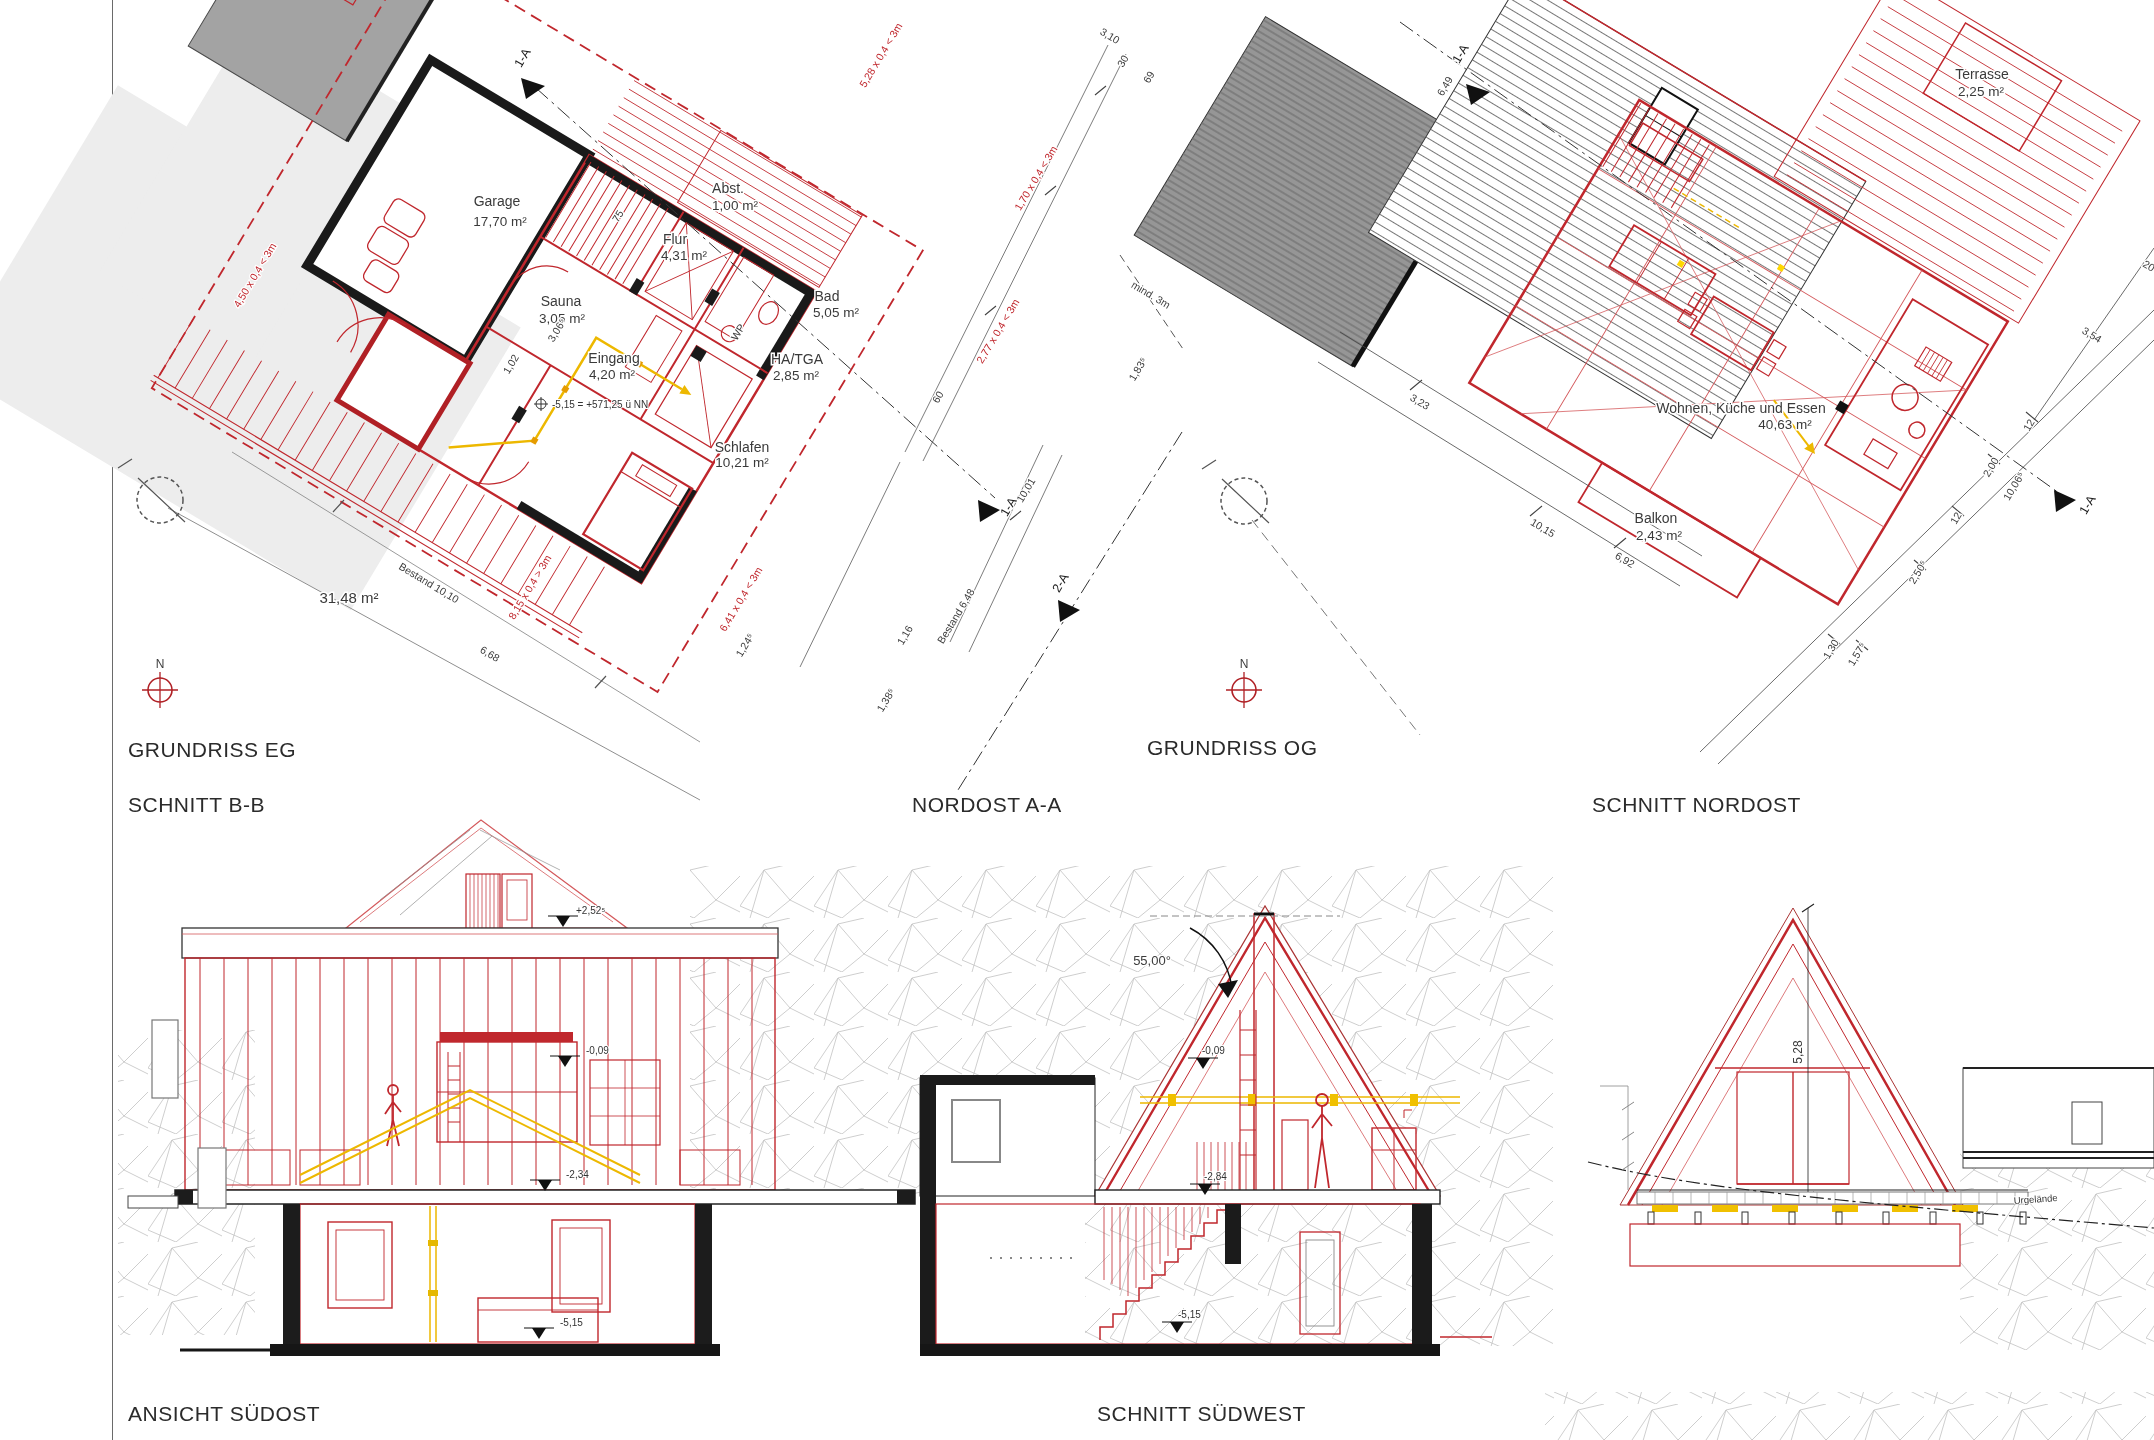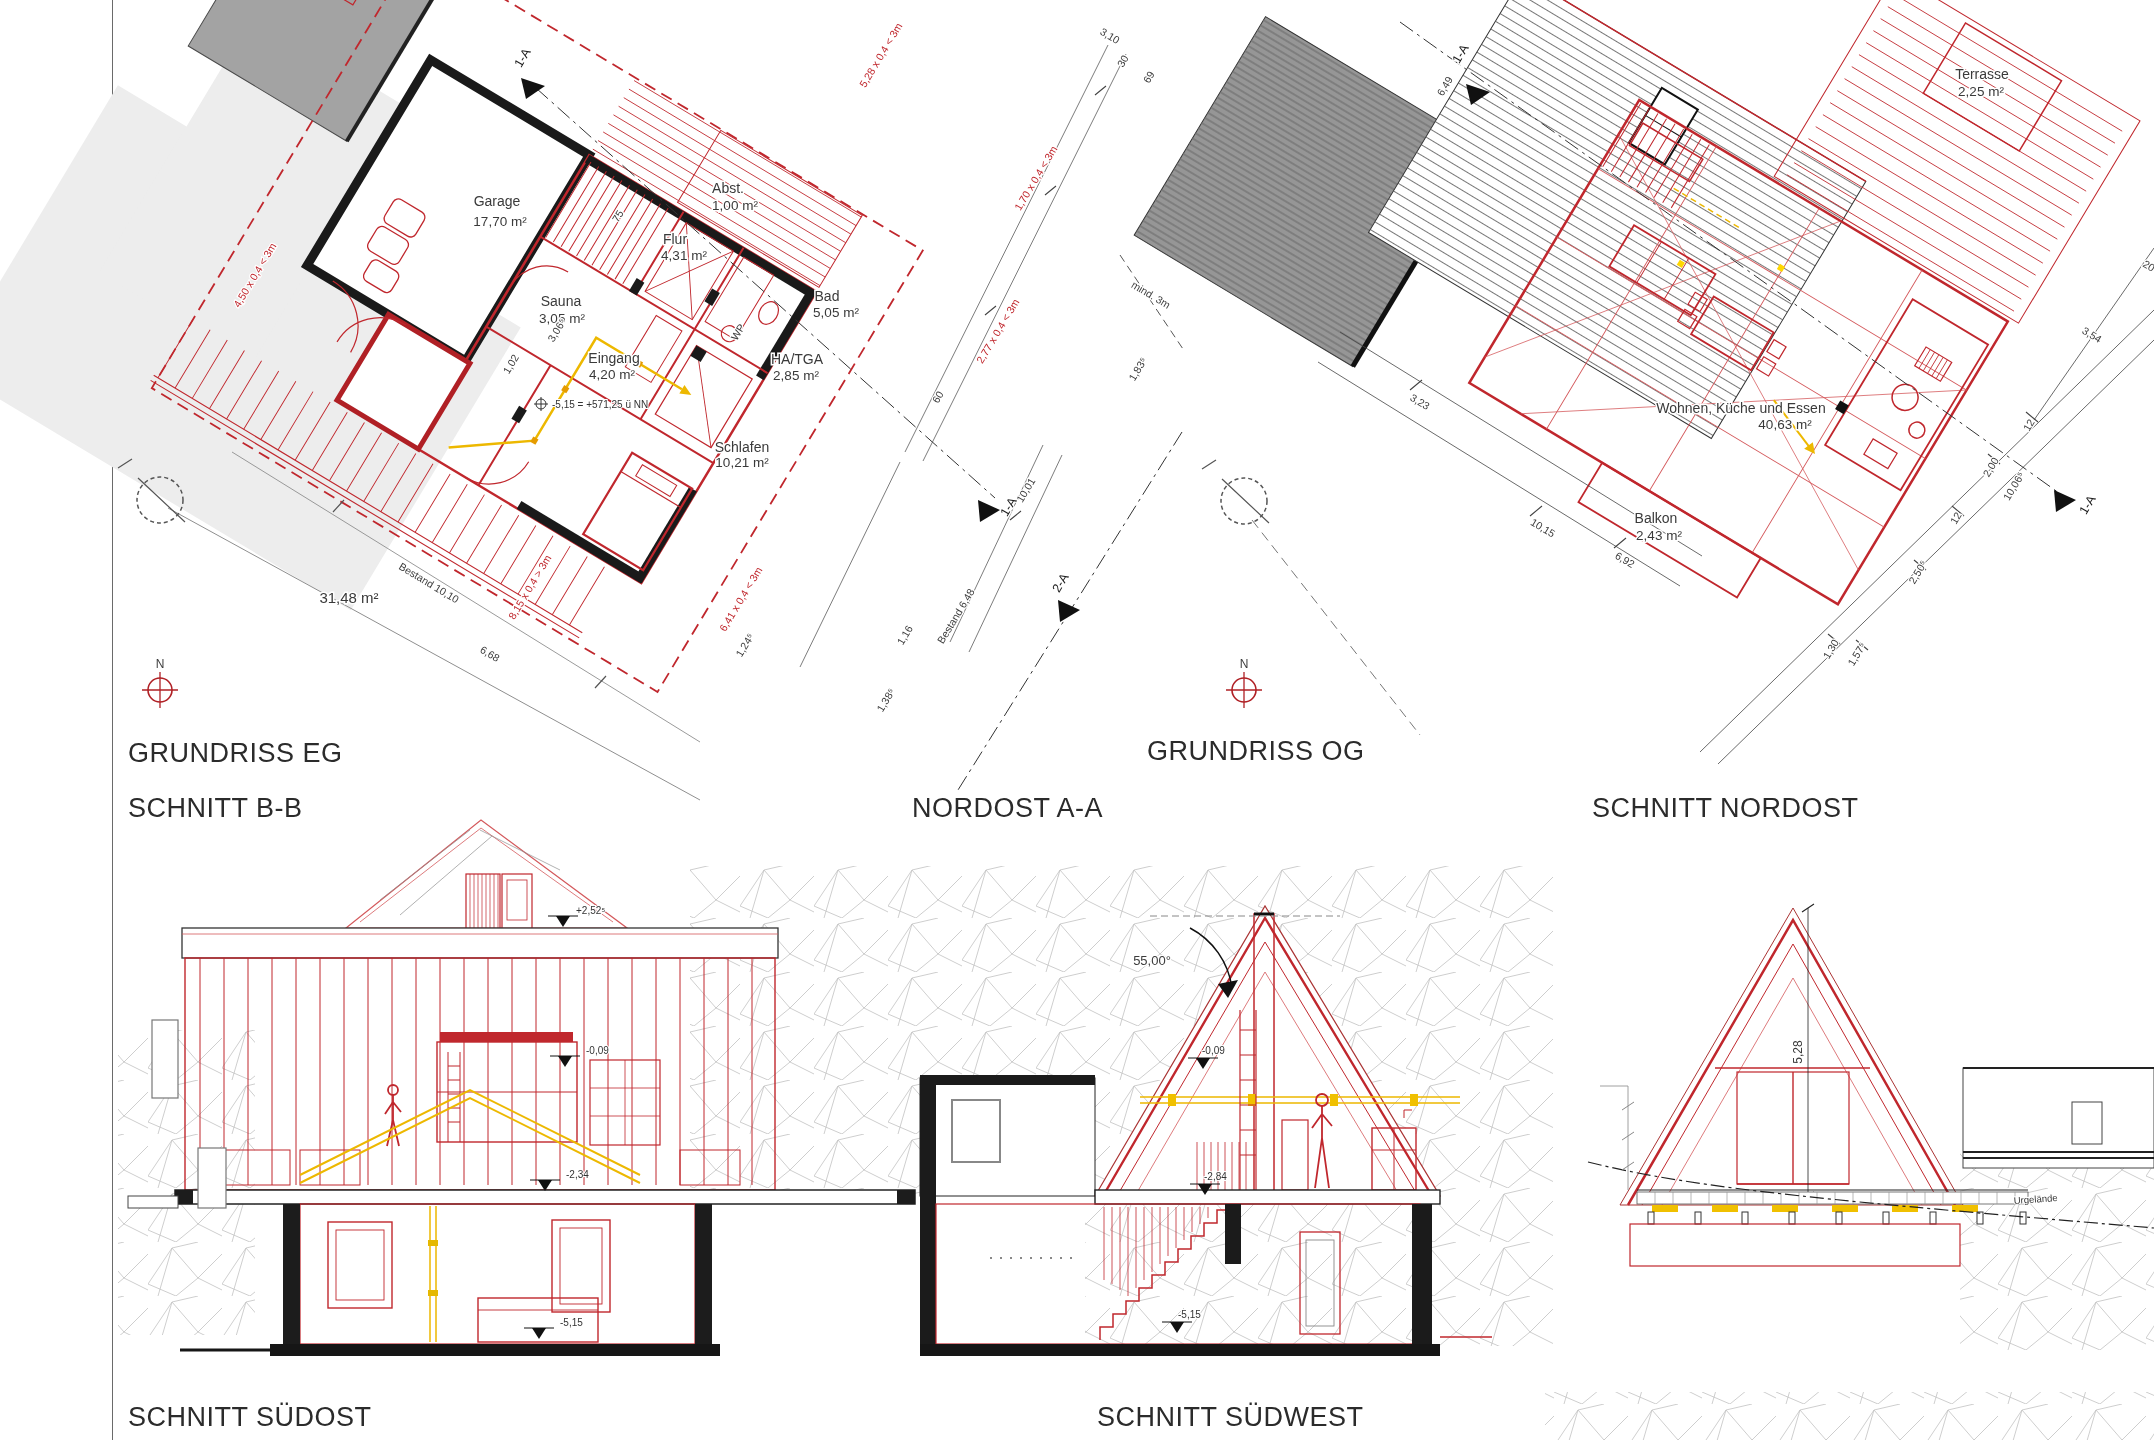--- a/index.html
+++ b/index.html
@@ -1,19 +1,19 @@
 <!DOCTYPE html>
 <html><head>
 <meta charset="utf-8">
 <style>
   html,body{margin:0;padding:0;background:#fff;}
   #sheet{position:relative;width:2154px;height:1440px;background:#fff;overflow:hidden;
          font-family:"Liberation Sans",sans-serif;}
   #edge-rule{position:absolute;left:112px;top:0;width:1px;height:1440px;background:#6a6a6a;}
-  .bigtitle{position:absolute;font-size:27px;color:#2b2b2b;letter-spacing:.5px;white-space:nowrap;}
+  .bigtitle{position:absolute;font-size:21px;color:#2b2b2b;letter-spacing:.5px;white-space:nowrap;}
   svg{position:absolute;left:0;top:0;}
   svg text{font-family:"Liberation Sans",sans-serif;}
   .room{font-size:14px;fill:#3a3a3a;text-anchor:middle;paint-order:stroke;stroke:#fff;stroke-width:3px;}
   .area{font-size:13.5px;fill:#3a3a3a;text-anchor:middle;paint-order:stroke;stroke:#fff;stroke-width:3px;}
   .dim{font-size:10.5px;fill:#3c3c3c;text-anchor:middle;paint-order:stroke;stroke:#fff;stroke-width:2.5px;}
   .rdim{font-size:10.5px;fill:#c0272d;text-anchor:middle;paint-order:stroke;stroke:#fff;stroke-width:2.5px;}
   .mk{font-size:12.5px;fill:#1a1a1a;text-anchor:middle;paint-order:stroke;stroke:#fff;stroke-width:2.5px;}
   .lvl{font-size:10px;fill:#333;paint-order:stroke;stroke:#fff;stroke-width:2px;}.r{stroke:#c0272d;fill:none}.rl{stroke:#d4595c;fill:none}
   .g{stroke:#8f8f8f;fill:none}.y{stroke:#edb800;fill:none}
 </style>
@@ -409,15 +409,15 @@
   <text class="dim" transform="rotate(-90 1802 1052)" x="1802" y="1052" style="font-size:12px">5,28</text>
   <text class="lvl" transform="rotate(-4 2014 1204)" x="2014" y="1204" fill="#555" style="font-size:9.5px">Urgelände</text>
 </g>
 </svg>
 
 <div class="bigtitle" style="left:128px;top:738px">GRUNDRISS EG</div>
 <div class="bigtitle" style="left:128px;top:793px">SCHNITT B-B</div>
 <div class="bigtitle" style="left:1147px;top:736px">GRUNDRISS OG</div>
 <div class="bigtitle" style="left:912px;top:793px">NORDOST A-A</div>
 <div class="bigtitle" style="left:1592px;top:793px">SCHNITT NORDOST</div>
-<div class="bigtitle" style="left:128px;top:1402px">SCHNITT SÜDOST</div>
+<div class="bigtitle" style="left:128px;top:1402px">ANSICHT SÜDOST</div>
 <div class="bigtitle" style="left:1097px;top:1402px">SCHNITT SÜDWEST</div>
 </div>
 
 </body></html>

